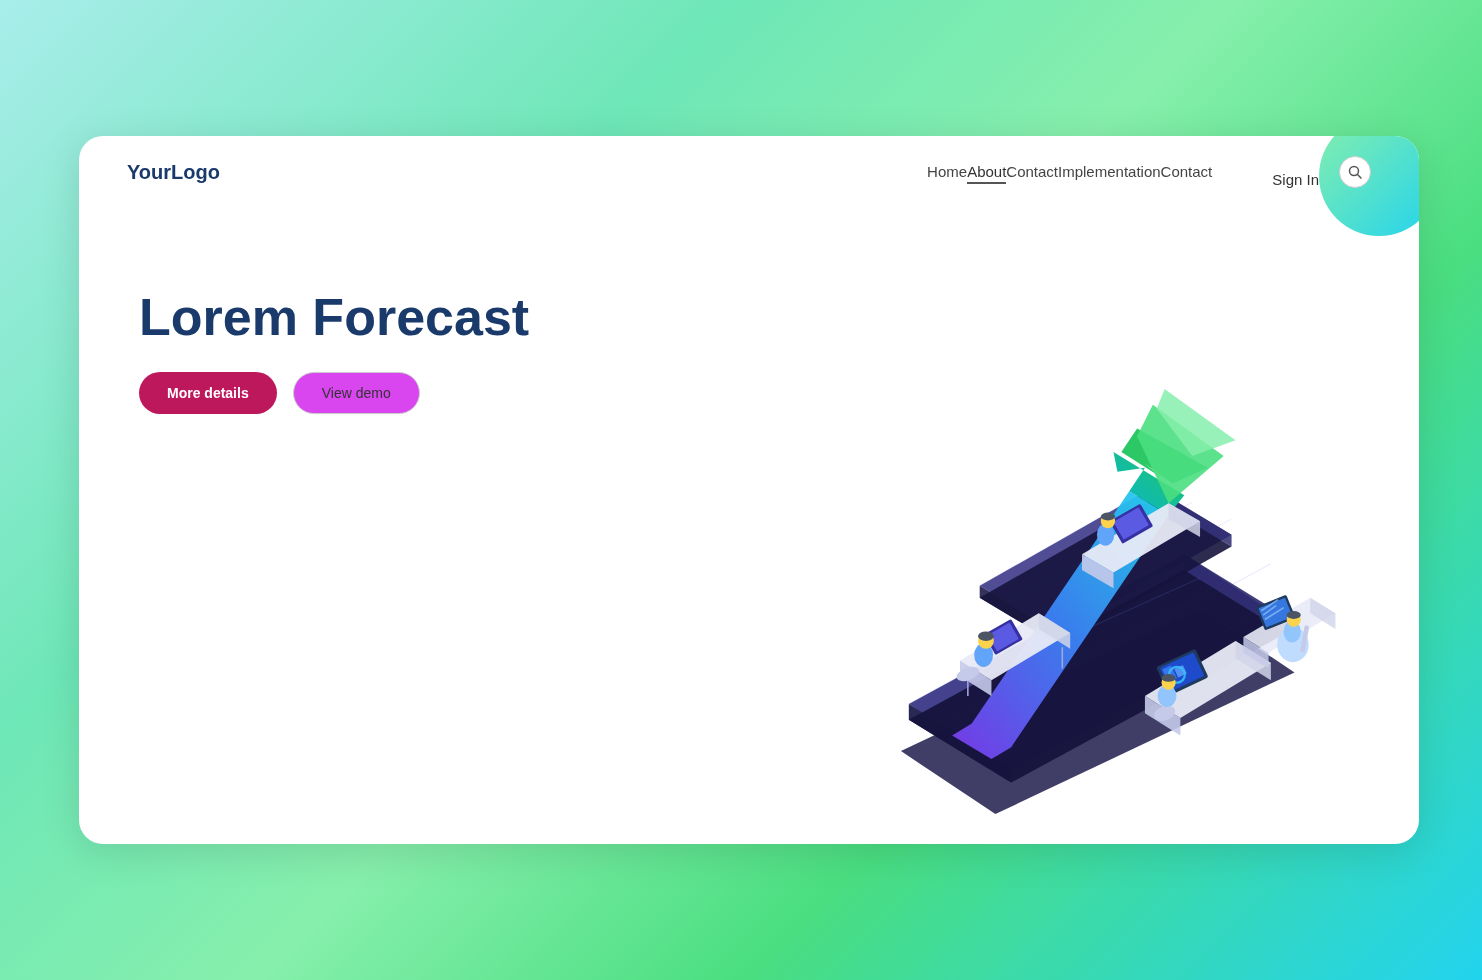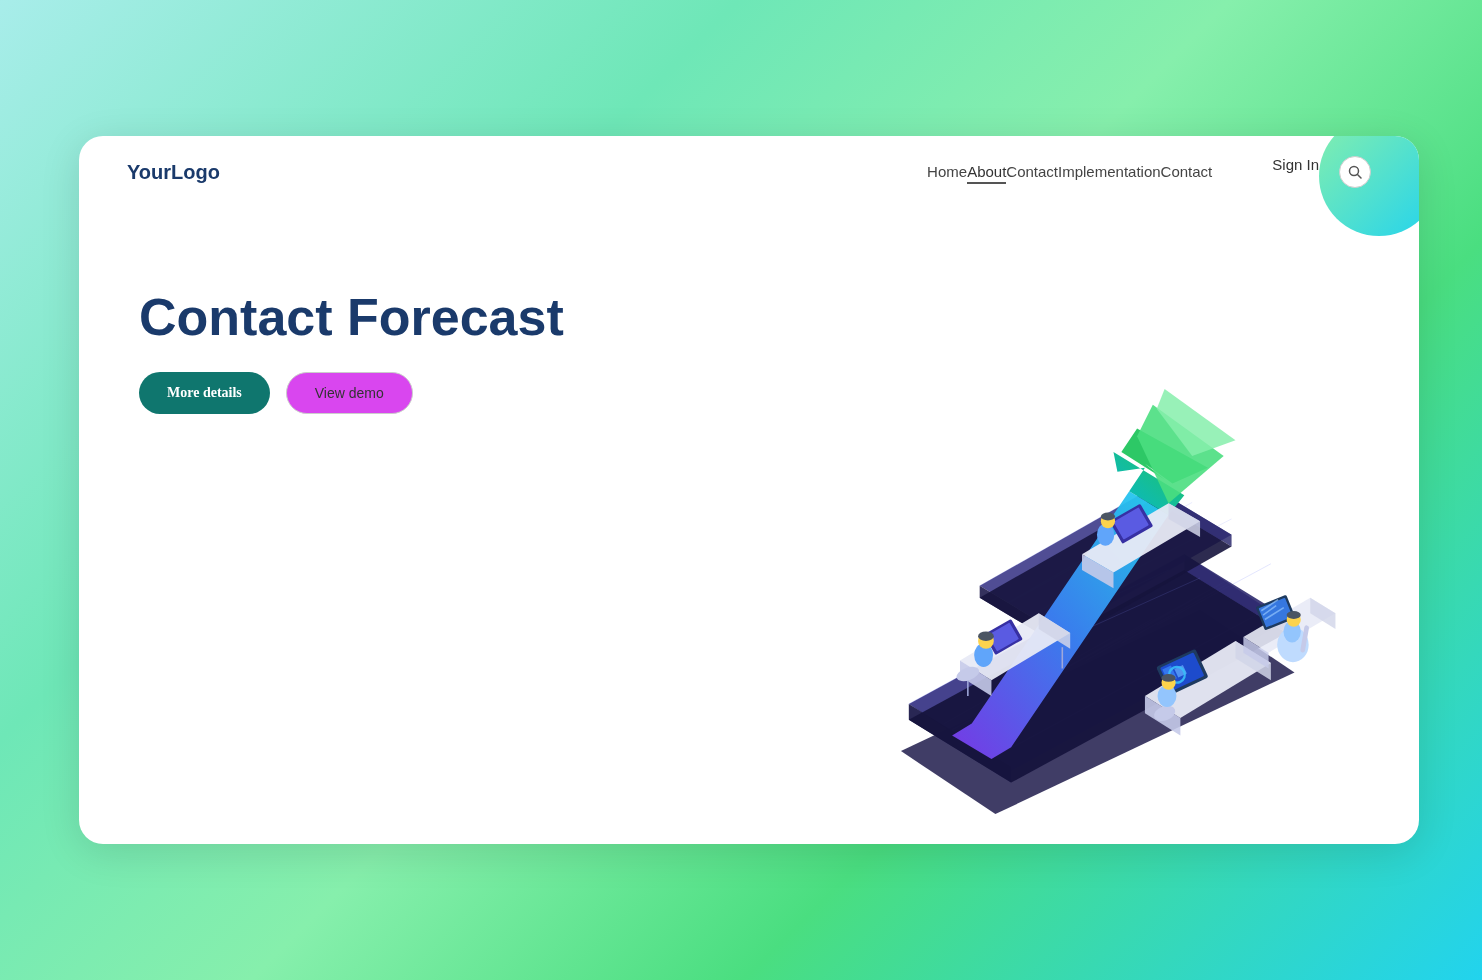--- a/index.html
+++ b/index.html
@@ -57,21 +57,21 @@
       color: #444;
       font-size: 15px;
     }
     .nav-links li.active a {
       color: #333;
       border-bottom: 2px solid #555;
       padding-bottom: 2px;
     }
     .nav-right {
       display: flex;
-      align-items: flex-start;
+      align-items: flex-end;
       gap: 20px;
     }
     .signin-link {
       text-decoration: none;
       color: #333;
       font-size: 15px;
     }
     .search-icon-btn {
       width: 32px; height: 32px;
       border-radius: 50%;
@@ -108,29 +108,28 @@
       line-height: 1.7;
       max-width: 380px;
       margin-bottom: 36px;
     }
     .btn-group {
       display: flex;
       gap: 16px;
       margin-bottom: 0;
     }
     .btn-primary {
-      background: #0f766e;
+      background: #be185d;
       color: #fff;
       border: none;
       border-radius: 24px;
       padding: 12px 28px;
       font-size: 14px;
       font-weight: 600;
       cursor: pointer;
-      font-family: Liberation Serif, serif;
     }
     .btn-secondary {
       background: #d946ef;
       color: #333;
       border: 1.5px solid #ccc;
       border-radius: 24px;
       padding: 12px 28px;
       font-size: 14px;
       font-weight: 500;
       cursor: pointer;
@@ -174,21 +173,21 @@
           <line x1="9.5" y1="9.5" x2="13" y2="13" stroke="#555" stroke-width="1.5" stroke-linecap="round"></line>
         </svg>
       </div>
     </div>
   </nav>
 
   <div class="main-content">
 
     <div class="left-panel">
       <div class="hero-section">
-        <h1 class="hero-title">Contact Forecast</h1>
+        <h1 class="hero-title">Lorem Forecast</h1>
         <div class="btn-group">
           <button class="btn-primary">More details</button>
           <button class="btn-secondary">View demo</button>
         </div>
       </div>
     </div>
 
     <div class="right-panel">
       <svg class="illus-svg" viewBox="0 0 740 808" xmlns="http://www.w3.org/2000/svg">
 

